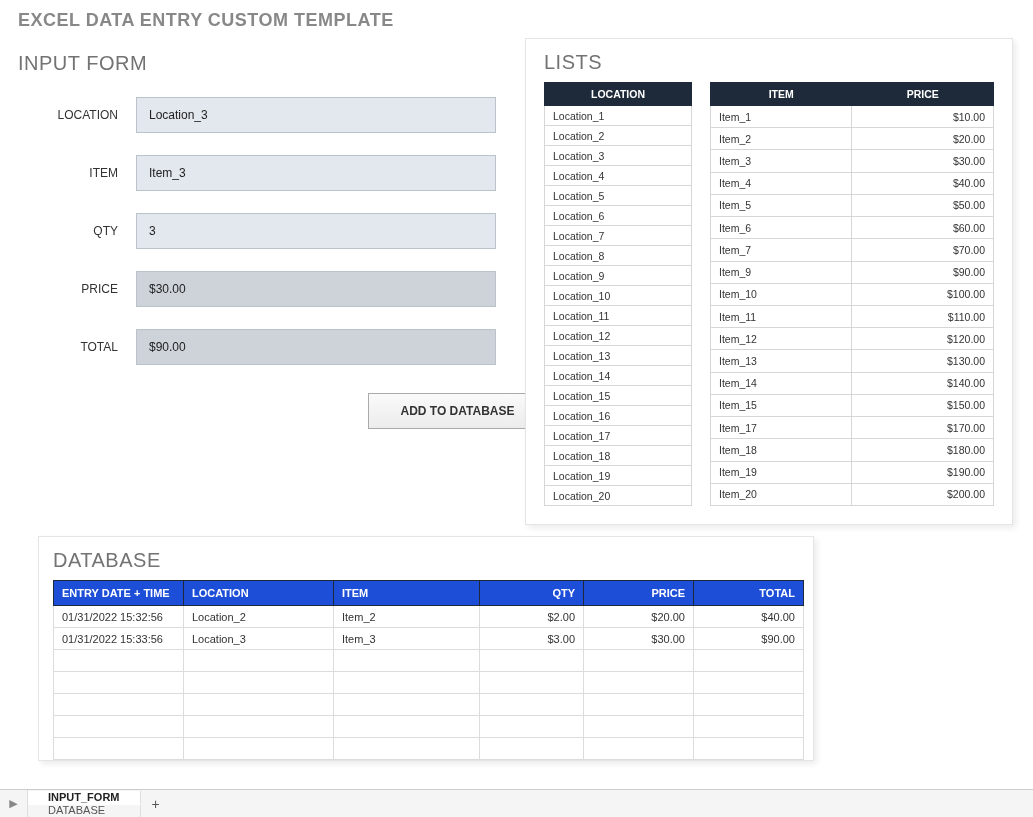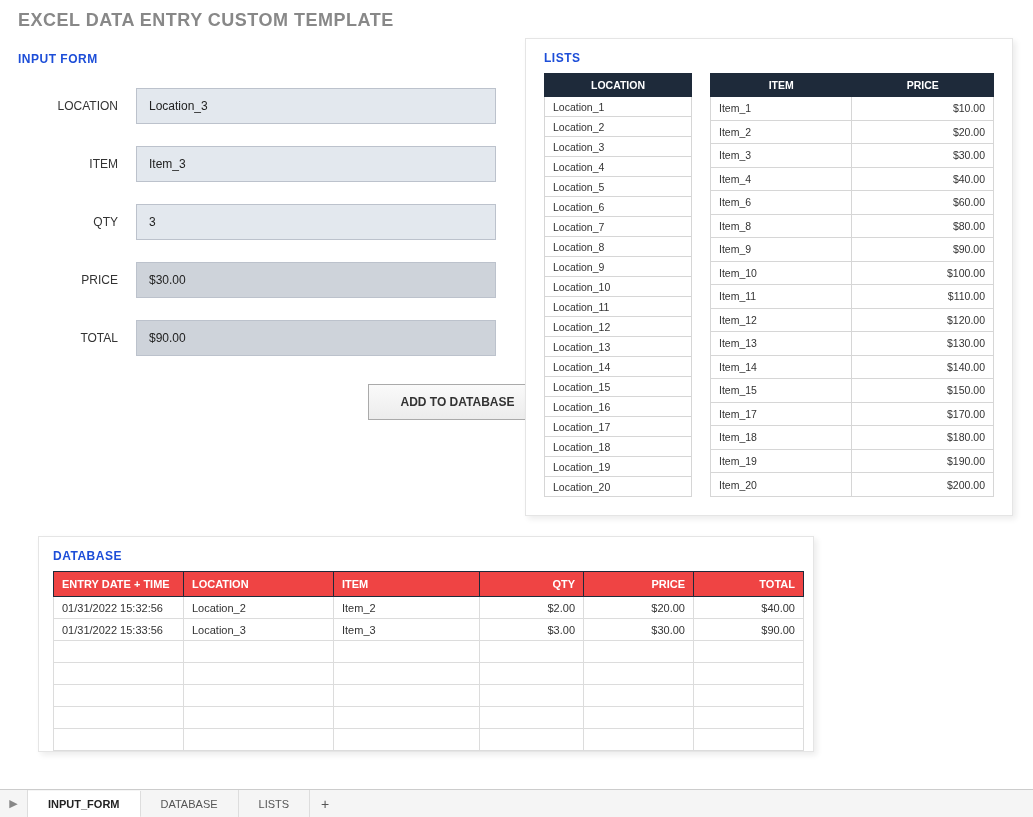--- a/index.html
+++ b/index.html
@@ -12,23 +12,23 @@
     overflow: hidden;
   }
   .main-title {
     font-size: 18px;
     font-weight: bold;
     color: #888;
     letter-spacing: 0.5px;
     padding: 10px 16px 4px 18px;
   }
   .section-title {
-    font-size: 12px;
-    font-weight: bold;
-    color: #1d4ed8;
+    font-size: 20px;
+    font-weight: normal;
+    color: #737373;
     letter-spacing: 0.5px;
   }
 
   
   .input-form-section {
     position: absolute;
     left: 18px;
     top: 52px;
     width: 478px;
   }
@@ -120,21 +120,21 @@
     box-shadow: 3px 3px 6px rgba(0,0,0,0.08);
   }
   .database-panel .section-title { margin-bottom: 8px; }
   .db-table {
     border-collapse: collapse;
     width: 100%;
     font-size: 11px;
     table-layout: fixed;
   }
   .db-table th {
-    background: #ef4444;
+    background: #1d4ed8;
     color: #fff;
     font-weight: bold;
     padding: 6px 8px;
     border: 1px solid #1e2a3a;
     text-align: left;
   }
   .db-table th.num, .db-table td.num { text-align: right; }
   .db-table td {
     border: 1px solid #dcdcdc;
     padding: 4px 8px;
@@ -156,21 +156,21 @@
     font-size: 11px;
   }
   .nav-arrow {
     width: 28px;
     display: flex;
     align-items: center;
     justify-content: center;
     color: #888;
     border-right: 1px solid #ddd;
   }
-  .tabs { display: flex; align-items: stretch; }
+  .tabs { display: flex; align-items: stretch; flex-direction: column; }
   .sheet-tab {
     padding: 0 20px;
     display: flex;
     align-items: center;
     border-right: 1px solid #ddd;
     color: #555;
     background: #f5f5f5;
     cursor: pointer;
   }
   .sheet-tab.active {
@@ -313,26 +313,30 @@
           </tr>
           <tr>
             <td>Item_3</td>
             <td class="price-cell">$30.00</td>
           </tr>
           <tr>
             <td>Item_4</td>
             <td class="price-cell">$40.00</td>
           </tr>
           <tr>
+            <td>Item_5</td>
+            <td class="price-cell">$50.00</td>
+          </tr>
+          <tr>
             <td>Item_6</td>
             <td class="price-cell">$60.00</td>
           </tr>
           <tr>
-            <td>Item_8</td>
-            <td class="price-cell">$80.00</td>
+            <td>Item_7</td>
+            <td class="price-cell">$70.00</td>
           </tr>
           <tr>
             <td>Item_9</td>
             <td class="price-cell">$90.00</td>
           </tr>
           <tr>
             <td>Item_10</td>
             <td class="price-cell">$100.00</td>
           </tr>
           <tr>

